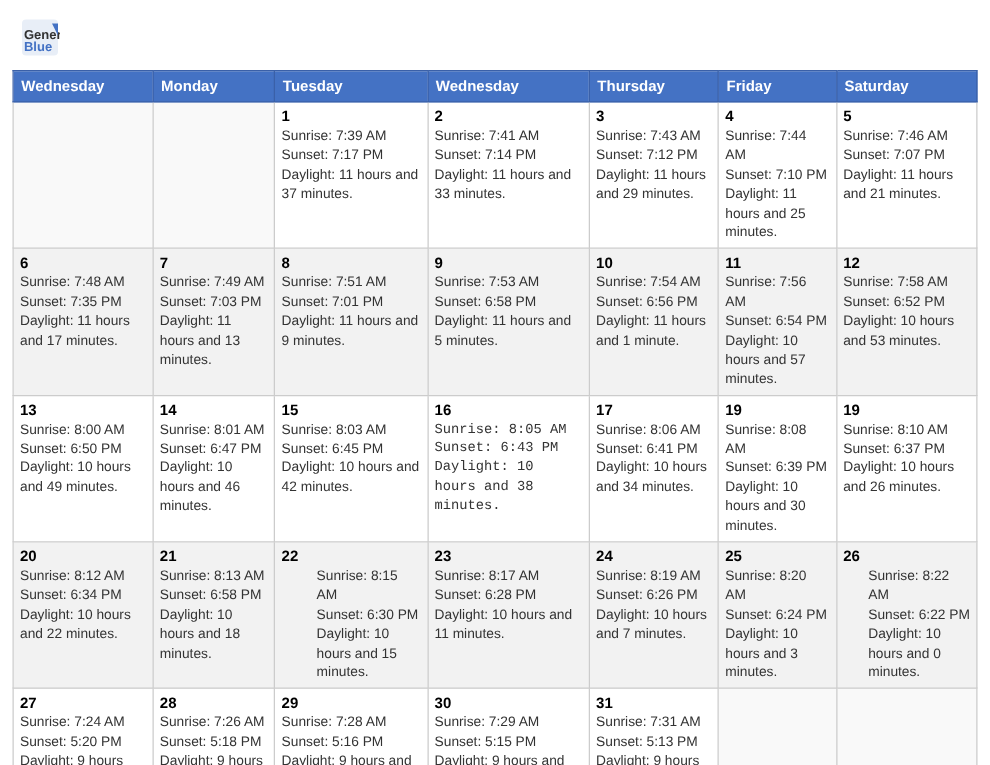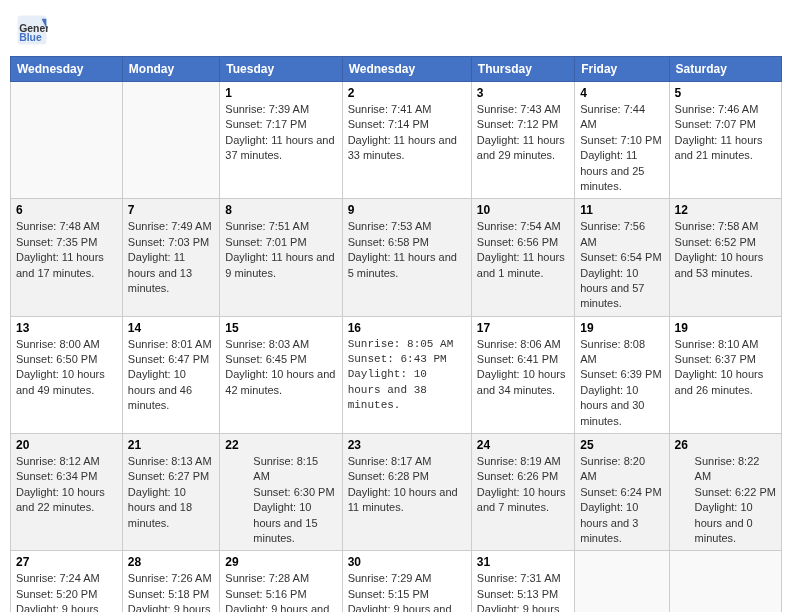--- a/index.html
+++ b/index.html
@@ -246,21 +246,21 @@
       <tr>
         <td>
           <span class="day-num">20</span>
           <div class="day-info" style="white-space: pre-line;">Sunrise: 8:12 AM
 Sunset: 6:34 PM
 Daylight: 10 hours and 22 minutes.</div>
         </td>
         <td>
           <span class="day-num">21</span>
           <div class="day-info" style="white-space: pre-line;">Sunrise: 8:13 AM
-Sunset: 6:27 PM
+Sunset: 6:58 PM
 Daylight: 10 hours and 18 minutes.</div>
         </td>
         <td>
           <span class="day-num">22</span>
           <div class="day-info" style="white-space: pre-line; margin-left: 28px;">Sunrise: 8:15 AM
 Sunset: 6:30 PM
 Daylight: 10 hours and 15 minutes.</div>
         </td>
         <td>
           <span class="day-num">23</span>

